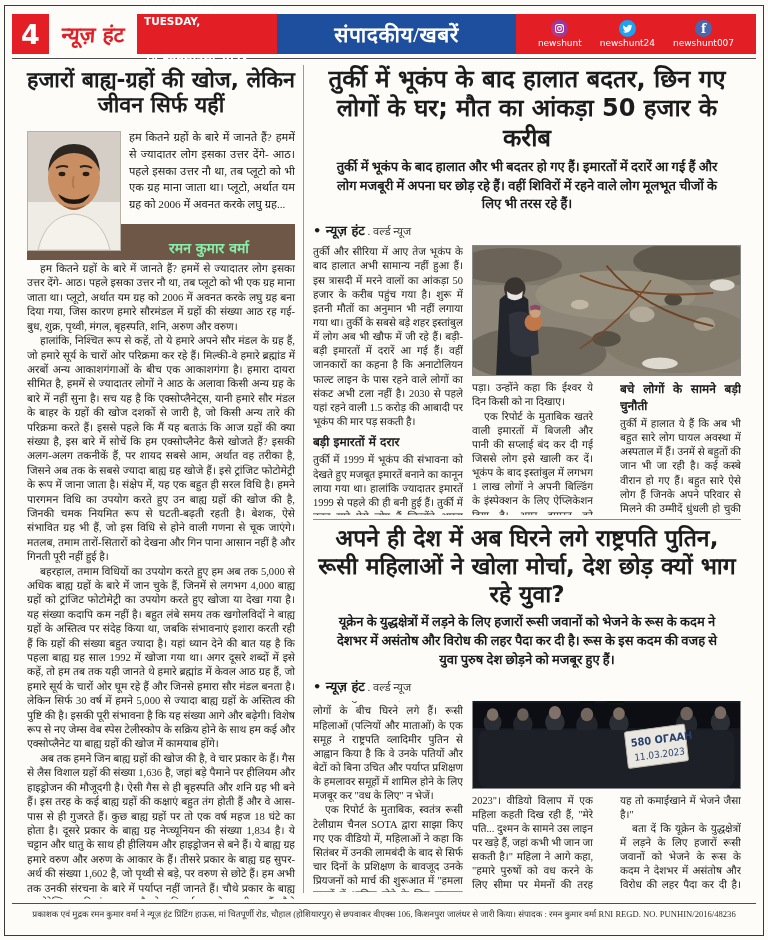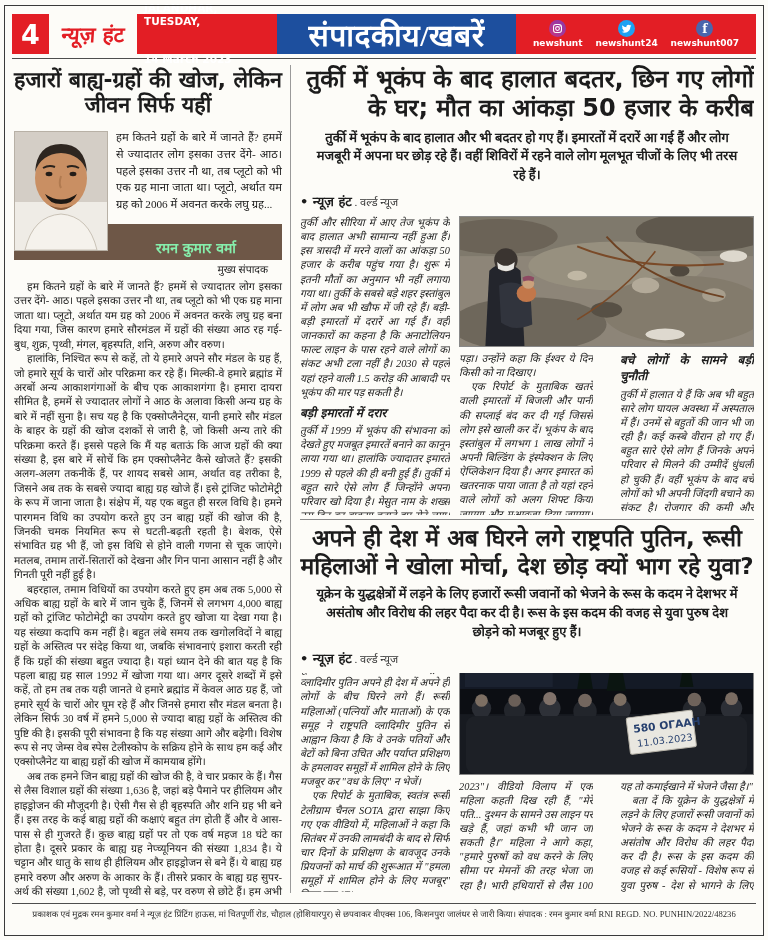--- a/index.html
+++ b/index.html
@@ -9,64 +9,64 @@
 
   
   .masthead{display:flex;align-items:stretch;height:40px;margin:2px 2px 0;}
   .mh-num{width:37px;background:var(--red);color:#fff;display:flex;align-items:center;justify-content:center;
           font-size:27px;font-weight:bold;font-family:"DejaVu Sans",sans-serif;}
   .mh-logo{width:88px;display:flex;align-items:center;justify-content:center;color:var(--red);
            font-weight:bold;font-size:21px;font-family:"DejaVu Sans",sans-serif;transform:skewX(-4deg);}
   .mh-date{width:126px;background:var(--red);color:#fff;display:flex;flex-direction:column;justify-content:center;
            padding:0 7px;font-family:"DejaVu Sans",sans-serif;font-weight:bold;font-size:10.5px;line-height:1.25;gap:25px;}
   .mh-section{flex:1;background:var(--blue);color:#fff;display:flex;align-items:center;justify-content:center;
-              font-weight:bold;font-size:30px;letter-spacing:.5px;}
+              font-weight:bold;font-size:21px;letter-spacing:.5px;}
   .mh-social{width:232px;background:var(--red);display:flex;align-items:center;justify-content:space-evenly;padding:2px 4px;}
   .soc{display:flex;flex-direction:column;align-items:center;gap:1px;cursor:pointer;}
   .soc-circle{width:17px;height:17px;border-radius:50%;display:flex;align-items:center;justify-content:center;}
   .soc-ig{background:radial-gradient(circle at 30% 70%, #c13584, #833ab4);}
   .soc-tw{background:#1da1f2;}
   .soc-fb{background:#4a66ad;color:#fff;font-family:"DejaVu Serif",serif;font-weight:bold;font-size:12px;line-height:1;}
-  .soc-label{color:#fff;font-family:"DejaVu Sans",sans-serif;font-weight:bold;font-size:9px;}
+  .soc-label{color:#fff;font-family:"DejaVu Sans",sans-serif;font-weight:normal;font-size:9px;}
 
   .rule{height:1px;background:#4d4d4d;margin:4px 2px;}
   .thinrule{height:1px;background:#8a8a8a;margin:4px 0;}
 
   
-  .content{display:flex;margin:0 2px;height:836px;overflow:hidden;}
+  .content{display:flex;margin:0 15px;height:836px;overflow:hidden;}
   .left-col{width:268px;flex:none;padding:2px 6px 0 2px;overflow:hidden;}
   .v-rule{width:1px;background:#9a9a9a;margin:2px 2px 6px 2px;}
   .right-col{flex:1;padding:0 2px 0 7px;overflow:hidden;}
 
   
   .ed-head{font-family:"DejaVu Sans",sans-serif;font-weight:bold;font-size:21.5px;line-height:1.18;
            text-align:center;margin:2px 0 9px;}
   .ed-photo{float:left;width:92px;height:118px;margin:2px 8px 4px 0;background:#cfc9c0;border:1px solid #b8b1a6;}
   .ed-intro{font-size:11.2px;line-height:1.5;text-align:justify;}
   .author-banner{background:var(--brown);color:#86efac;font-family:"DejaVu Sans",sans-serif;font-weight:bold;
                  font-size:14px;text-align:center;padding:14px 6px 3px;margin:6px 0 2px;}
   .author-title{text-align:right;font-size:10.5px;padding-right:14px;margin-bottom:4px;}
   .ed-body{clear:both;font-size:10.6px;line-height:1.36;text-align:justify;}
   .ed-body p{margin:0;text-indent:13px;}
 
   
   .art-head{font-family:"DejaVu Sans",sans-serif;font-weight:bold;text-align:center;line-height:1.22;margin:0 0 5px;}
-  .turkey .art-head{font-size:24px;margin-top:2px;text-align:right;}
+  .turkey .art-head{font-size:24px;margin-top:2px;}
   .putin .art-head{font-size:23px;}
   .standfirst{font-weight:bold;font-size:13px;line-height:1.45;text-align:center;margin:0 14px 5px;}
   .byline{font-size:11px;margin:2px 0 6px;}
   .byline b{font-family:"DejaVu Sans",sans-serif;font-size:13px;}
   .byline .sec{color:#333;}
   .art-body{display:flex;gap:9px;}
   .colnarrow{width:150px;flex:none;overflow:hidden;}
   .art-right{flex:1;display:flex;flex-direction:column;overflow:hidden;}
   .art-photo{width:100%;border:1px solid #888;box-sizing:border-box;}
   .twocols{display:flex;gap:27px;margin-top:5px;flex:1;overflow:hidden;}
   .twocols>div{flex:1;overflow:hidden;}
-  .btxt{font-size:10.4px;line-height:1.36;text-align:justify;font-style:italic;}
+  .btxt{font-size:10.4px;line-height:1.36;text-align:justify;}
   .btxt p{margin:0;text-indent:12px;}
   .btxt p.noindent{text-indent:0;}
   .subhead{font-family:"DejaVu Sans",sans-serif;font-weight:bold;font-size:12px;margin:5px 0 3px;}
   .turkey{height:452px;overflow:hidden;display:flex;flex-direction:column;}
   .turkey .art-body{flex:1;overflow:hidden;}
   .putin{height:368px;overflow:hidden;display:flex;flex-direction:column;margin-top:2px;}
   .putin .art-body{flex:1;overflow:hidden;align-items:center;}
 
   
   .footer{margin:3px 6px 0;text-align:center;font-size:8.6px;line-height:1.5;color:#2a2a2a;}
@@ -77,21 +77,21 @@
 <body>
 
 <div class="page">
   <div class="frame"></div>
 
   <header class="masthead">
     <div class="mh-num">4</div>
     <div class="mh-logo">न्यूज़ हंट</div>
     <div class="mh-date">
       <span>JALANDHAR, TUESDAY,</span>
-      <span>14 March 2023</span>
+      <span>14 February 2023</span>
     </div>
     <div class="mh-section">संपादकीय/खबरें</div>
     <div class="mh-social">
       <div class="soc">
         <span class="soc-circle soc-ig">
           <svg width="11" height="11" viewBox="0 0 18 18">
               <rect x="2.5" y="2.5" width="13" height="13" rx="4" fill="none" stroke="#fff" stroke-width="1.7"></rect>
               <circle cx="9" cy="9" r="3.1" fill="none" stroke="#fff" stroke-width="1.7"></circle>
               <circle cx="13.3" cy="4.8" r="1.1" fill="#fff"></circle>
             </svg>
@@ -130,21 +130,20 @@
           <ellipse cx="34" cy="42" rx="3.4" ry="2.2" fill="#241d18"></ellipse>
           <ellipse cx="58" cy="42" rx="3.4" ry="2.2" fill="#241d18"></ellipse>
           <path d="M28 36 q6 -3.5 12 -1" stroke="#2a221c" stroke-width="2" fill="none"></path>
           <path d="M52 35 q6 -2.5 12 1" stroke="#2a221c" stroke-width="2" fill="none"></path>
           <path d="M46 44 q-2.5 8 0 12" stroke="#b07a50" stroke-width="2" fill="none"></path>
           <path d="M30 62 q16 11 32 0 q-4 10 -16 10 q-12 0 -16 -10z" fill="#1c1713"></path>
           <path d="M34 73 q12 6 24 0 q-6 5 -12 5 q-6 0 -12 -5z" fill="#8a5a38"></path>
         </svg>
         <p class="ed-intro">हम कितने ग्रहों के बारे में जानते हैं? हममें से ज्यादातर लोग इसका उत्तर देंगे- आठ। पहले इसका उत्तर नौ था, तब प्लूटो को भी एक ग्रह माना जाता था। प्लूटो, अर्थात यम ग्रह को 2006 में अवनत करके लघु ग्रह...</p>
         <div class="author-banner">रमन कुमार वर्मा</div>
-        <div class="author-title">मुख्य संपादक</div>
       </div>
 
       <div class="ed-body">
         <p>हम कितने ग्रहों के बारे में जानते हैं? हममें से ज्यादातर लोग इसका उत्तर देंगे- आठ। पहले इसका उत्तर नौ था, तब प्लूटो को भी एक ग्रह माना जाता था। प्लूटो, अर्थात यम ग्रह को 2006 में अवनत करके लघु ग्रह बना दिया गया, जिस कारण हमारे सौरमंडल में ग्रहों की संख्या आठ रह गई- बुध, शुक्र, पृथ्वी, मंगल, बृहस्पति, शनि, अरुण और वरुण।</p>
         <p>हालांकि, निश्चित रूप से कहें, तो ये हमारे अपने सौर मंडल के ग्रह हैं, जो हमारे सूर्य के चारों ओर परिक्रमा कर रहे हैं। मिल्की-वे हमारे ब्रह्मांड में अरबों अन्य आकाशगंगाओं के बीच एक आकाशगंगा है। हमारा दायरा सीमित है, हममें से ज्यादातर लोगों ने आठ के अलावा किसी अन्य ग्रह के बारे में नहीं सुना है। सच यह है कि एक्सोप्लैनेट्स, यानी हमारे सौर मंडल के बाहर के ग्रहों की खोज दशकों से जारी है, जो किसी अन्य तारे की परिक्रमा करते हैं। इससे पहले कि मैं यह बताऊं कि आज ग्रहों की क्या संख्या है, इस बारे में सोचें कि हम एक्सोप्लैनेट कैसे खोजते हैं? इसकी अलग-अलग तकनीकें हैं, पर शायद सबसे आम, अर्थात वह तरीका है, जिसने अब तक के सबसे ज्यादा बाह्य ग्रह खोजे हैं। इसे ट्रांजिट फोटोमेट्री के रूप में जाना जाता है। संक्षेप में, यह एक बहुत ही सरल विधि है। हमने पारगमन विधि का उपयोग करते हुए उन बाह्य ग्रहों की खोज की है, जिनकी चमक नियमित रूप से घटती-बढ़ती रहती है। बेशक, ऐसे संभावित ग्रह भी हैं, जो इस विधि से होने वाली गणना से चूक जाएंगे। मतलब, तमाम तारों-सितारों को देखना और गिन पाना आसान नहीं है और गिनती पूरी नहीं हुई है।</p>
         <p>बहरहाल, तमाम विधियों का उपयोग करते हुए हम अब तक 5,000 से अधिक बाह्य ग्रहों के बारे में जान चुके हैं, जिनमें से लगभग 4,000 बाह्य ग्रहों को ट्रांजिट फोटोमेट्री का उपयोग करते हुए खोजा या देखा गया है। यह संख्या कदापि कम नहीं है। बहुत लंबे समय तक खगोलविदों ने बाह्य ग्रहों के अस्तित्व पर संदेह किया था, जबकि संभावनाएं इशारा करती रही हैं कि ग्रहों की संख्या बहुत ज्यादा है। यहां ध्यान देने की बात यह है कि पहला बाह्य ग्रह साल 1992 में खोजा गया था। अगर दूसरे शब्दों में इसे कहें, तो हम तब तक यही जानते थे हमारे ब्रह्मांड में केवल आठ ग्रह हैं, जो हमारे सूर्य के चारों ओर घूम रहे हैं और जिनसे हमारा सौर मंडल बनता है। लेकिन सिर्फ 30 वर्ष में हमने 5,000 से ज्यादा बाह्य ग्रहों के अस्तित्व की पुष्टि की है। इसकी पूरी संभावना है कि यह संख्या आगे और बढ़ेगी। विशेष रूप से नए जेम्स वेब स्पेस टेलीस्कोप के सक्रिय होने के साथ हम कई और एक्सोप्लैनेट या बाह्य ग्रहों की खोज में कामयाब होंगे।</p>
         <p>अब तक हमने जिन बाह्य ग्रहों की खोज की है, वे चार प्रकार के हैं। गैस से लैस विशाल ग्रहों की संख्या 1,636 है, जहां बड़े पैमाने पर हीलियम और हाइड्रोजन की मौजूदगी है। ऐसी गैस से ही बृहस्पति और शनि ग्रह भी बने हैं। इस तरह के कई बाह्य ग्रहों की कक्षाएं बहुत तंग होती हैं और वे आस-पास से ही गुजरते हैं। कुछ बाह्य ग्रहों पर तो एक वर्ष महज 18 घंटे का होता है। दूसरे प्रकार के बाह्य ग्रह नेप्च्यूनियन की संख्या 1,834 है। ये चट्टान और धातु के साथ ही हीलियम और हाइड्रोजन से बने हैं। ये बाह्य ग्रह हमारे वरुण और अरुण के आकार के हैं। तीसरे प्रकार के बाह्य ग्रह सुपर-अर्थ की संख्या 1,602 है, जो पृथ्वी से बड़े, पर वरुण से छोटे हैं। हम अभी तक उनकी संरचना के बारे में पर्याप्त नहीं जानते हैं। चौथे प्रकार के बाह्य ग्रह टेरेस्ट्रियल की संख्या 195 है। ये अनिवार्य रूप से चट्टानी ग्रह हैं, जैसे बुध, शुक्र, पृथ्वी और मंगल हैं। इनमें से कुछ ग्रह रहने योग्य हो सकते हैं।</p>
 
       </div>
     </aside>
@@ -283,15 +282,15 @@
           </div>
         </div>
       </article>
 
     </main>
   </div>
 
   <div class="rule"></div>
 
   <footer class="footer">
-    <div>प्रकाशक एवं मुद्रक रमन कुमार वर्मा ने न्यूज़ हंट प्रिंटिंग हाऊस, मां चितपूर्णी रोड, चौहाल (होशियारपुर) से छपवाकर वीएक्स 106, किशनपुरा जालंधर से जारी किया। संपादक : रमन कुमार वर्मा RNI REGD. NO. PUNHIN/2022/48236</div>
+    <div>प्रकाशक एवं मुद्रक रमन कुमार वर्मा ने न्यूज़ हंट प्रिंटिंग हाऊस, मां चितपूर्णी रोड, चौहाल (होशियारपुर) से छपवाकर वीएक्स 106, किशनपुरा जालंधर से जारी किया। संपादक : रमन कुमार वर्मा RNI REGD. NO. PUNHIN/2016/48236</div>
   </footer>
 </div>
 
 </body></html>

